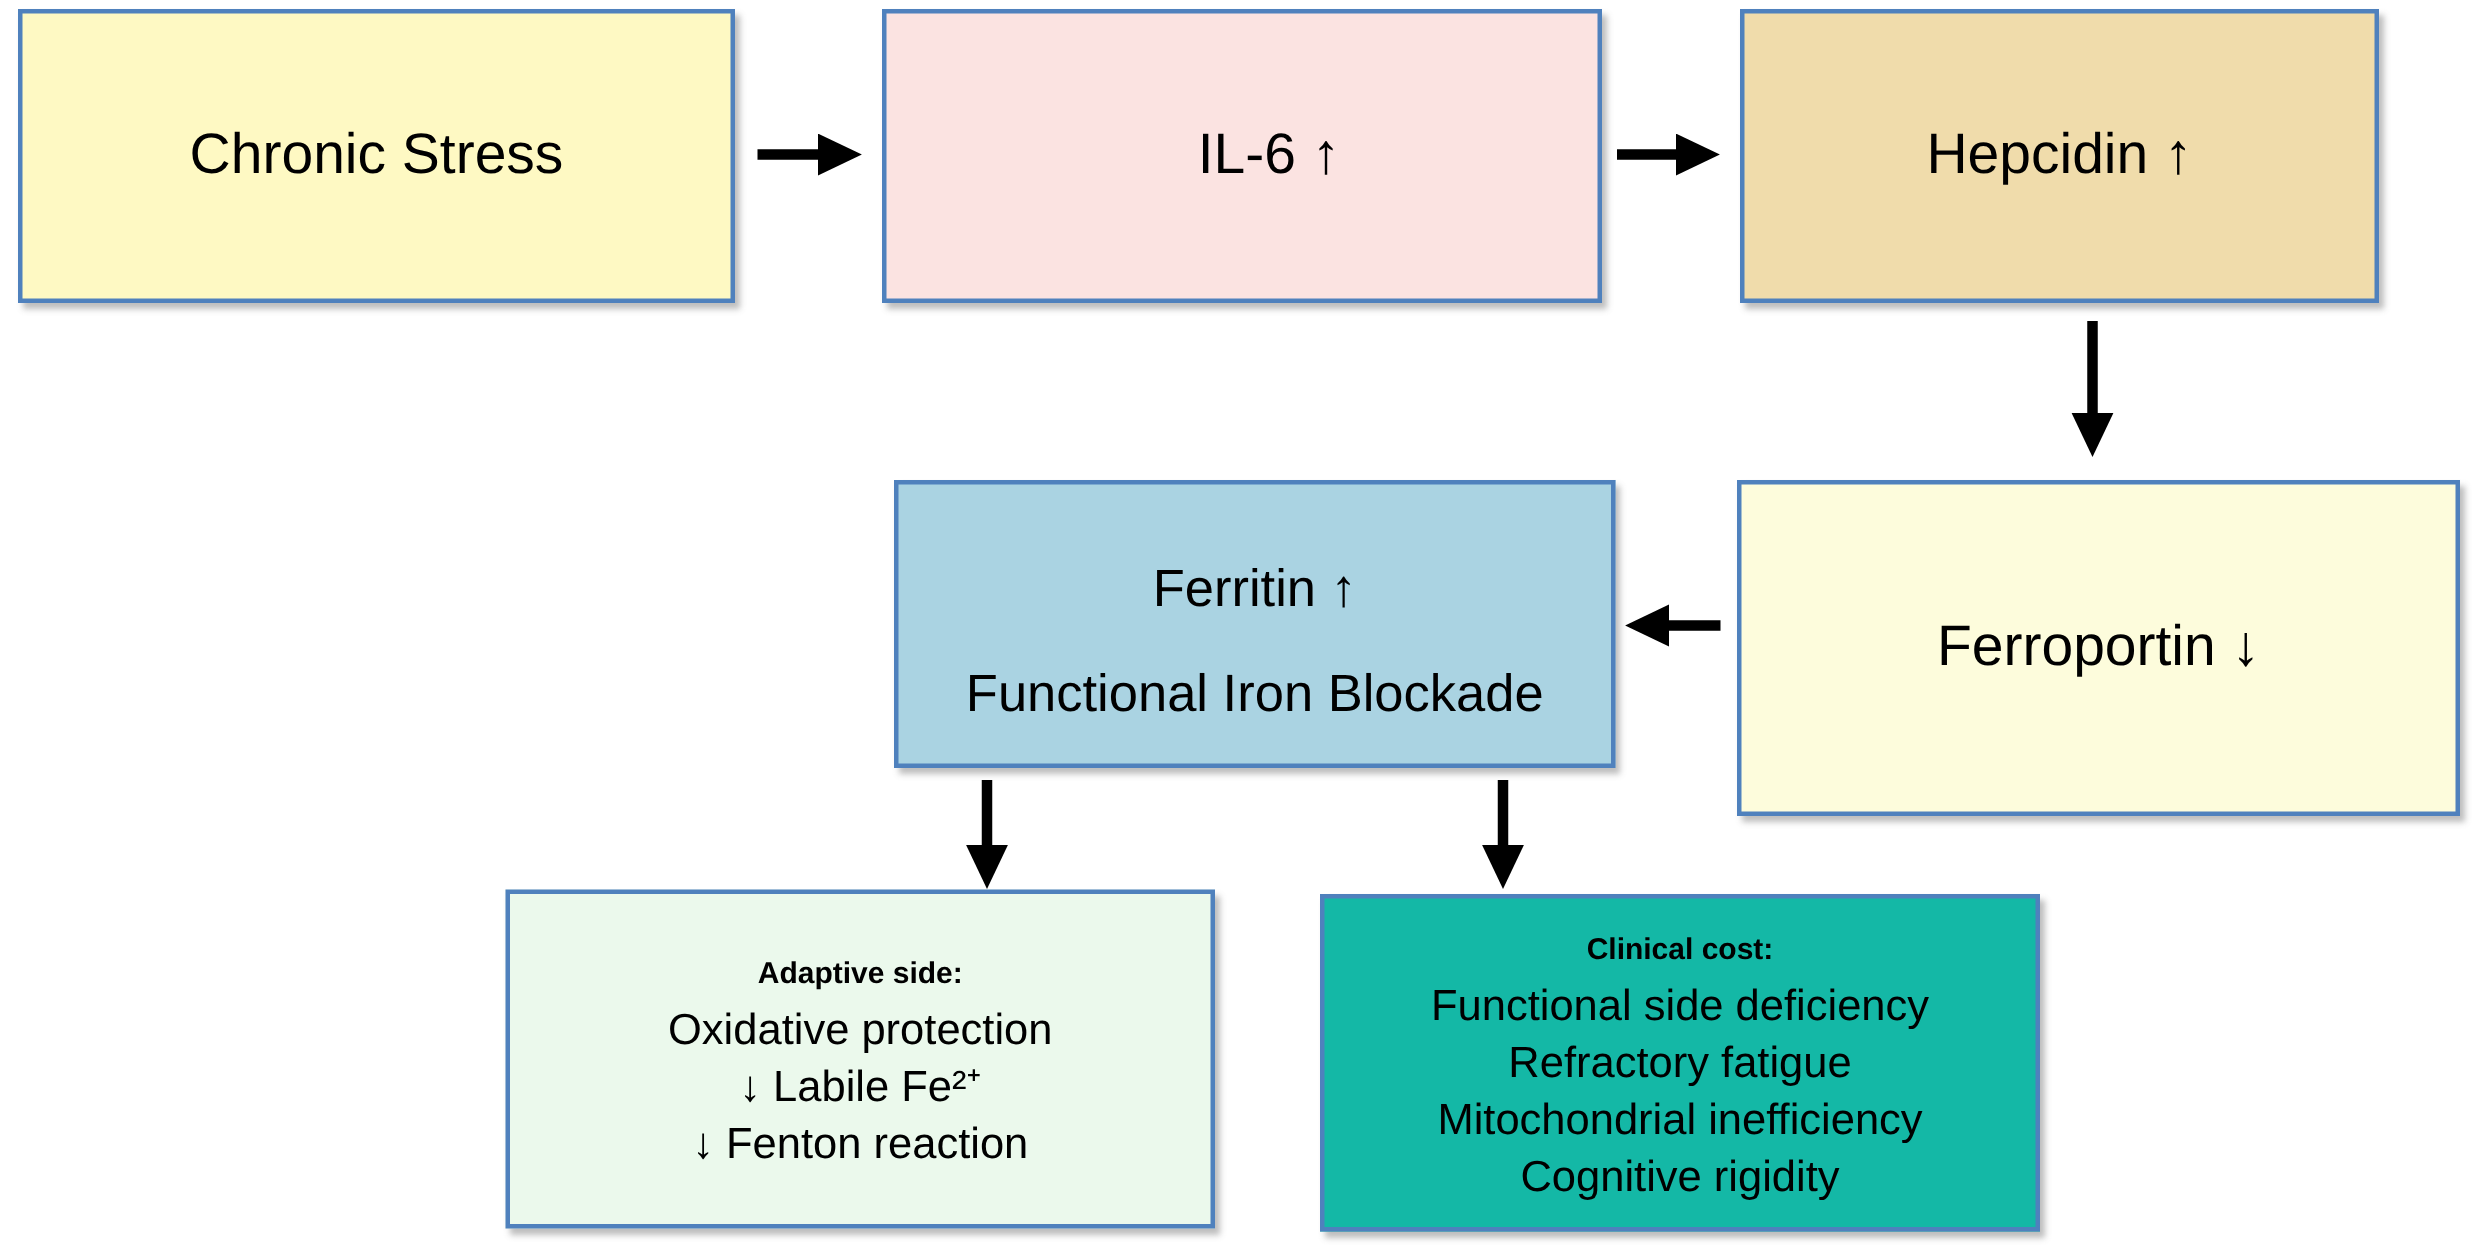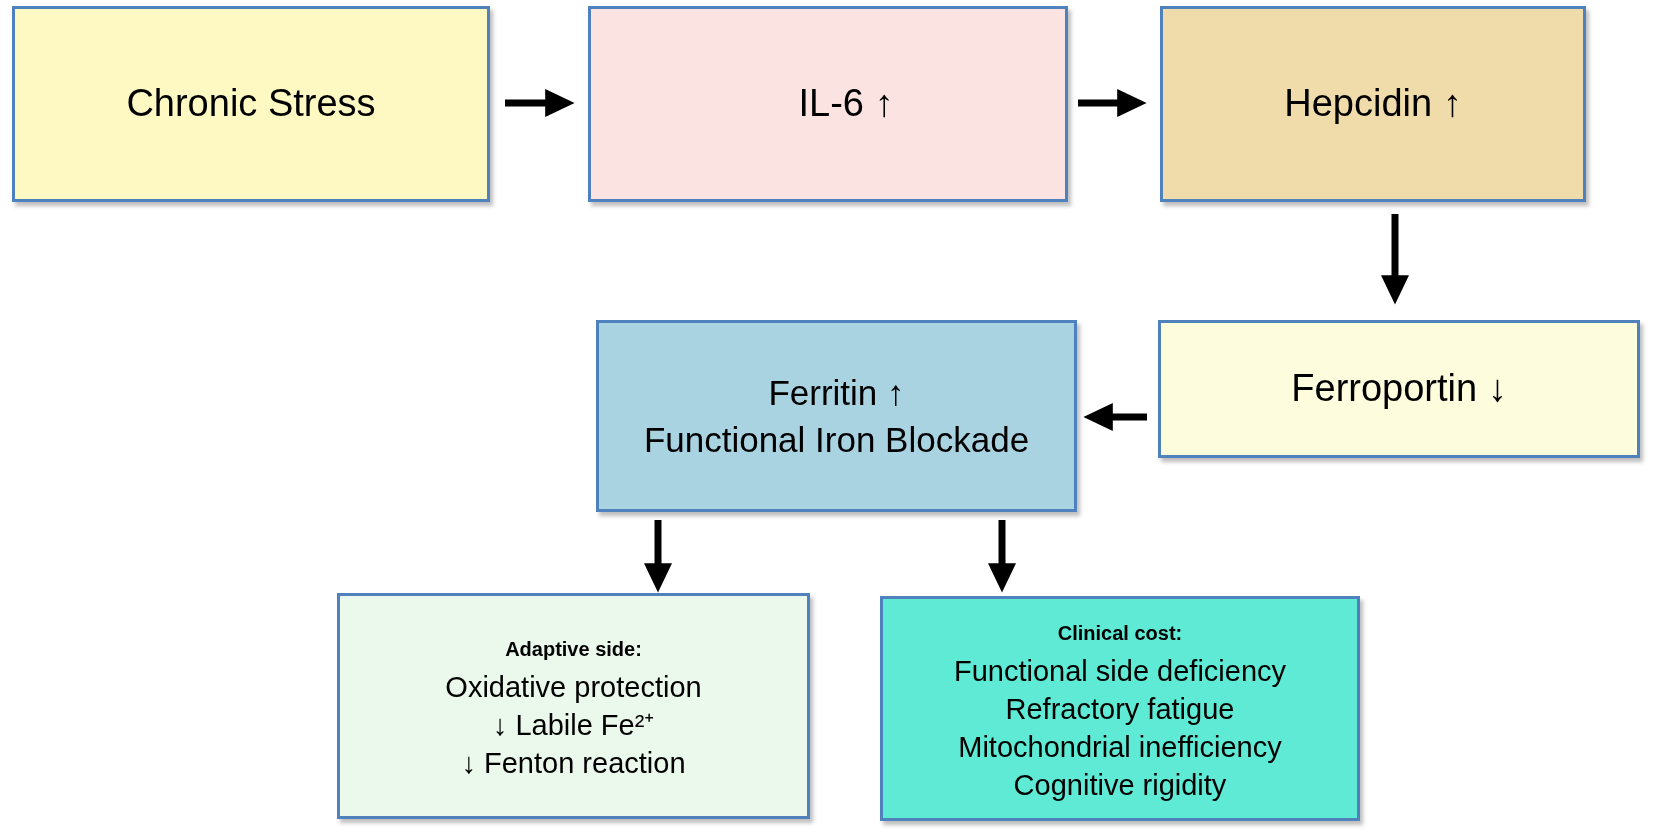--- a/index.html
+++ b/index.html
@@ -37,38 +37,39 @@
   }
   .label-lg {
     font-size: 38px;
     line-height: 1.2;
     white-space: nowrap;
   }
   .label-md {
     font-size: 35px;
     line-height: 47px;
     white-space: nowrap;
+    margin-top: 23px;
   }
   .label-sm {
     font-size: 29px;
     line-height: 38px;
     white-space: nowrap;
   }
   .label-sm-title {
     font-size: 20px;
     line-height: 38px;
     font-weight: bold;
     white-space: nowrap;
   }
   
   #node-chronic-stress { left: 12px;   top: 6px;   width: 478px; height: 196px; }
   #node-il6            { left: 588px;  top: 6px;   width: 480px; height: 196px; }
   #node-hepcidin       { left: 1160px; top: 6px;   width: 426px; height: 196px; }
   #node-ferritin       { left: 596px;  top: 320px; width: 481px; height: 192px; }
-  #node-ferroportin    { left: 1158px; top: 320px; width: 482px; height: 138px; }
+  #node-ferroportin    { left: 1158px; top: 320px; width: 482px; height: 224px; }
   #node-adaptive       { left: 337px;  top: 593px; width: 473px; height: 226px; }
   #node-clinical       { left: 880px;  top: 596px; width: 480px; height: 225px; }
 </style>
 </head>
 <body>
 
 <div class="canvas">
 
   <svg class="arrow-layer" width="1654" height="838" viewBox="0 0 1654 838" xmlns="http://www.w3.org/2000/svg">
     <defs>
@@ -105,21 +106,21 @@
     <span class="label-lg">Ferroportin ↓</span>
   </div>
 
   <div class="node" id="node-adaptive" style="background-color: rgb(235, 249, 236);">
     <span class="label-sm-title">Adaptive side:</span>
     <span class="label-sm">Oxidative protection</span>
     <span class="label-sm">↓ Labile Fe²⁺</span>
     <span class="label-sm">↓ Fenton reaction</span>
   </div>
 
-  <div class="node" id="node-clinical" style="background-color: #5eead4;">
+  <div class="node" id="node-clinical" style="background-color: #14b8a6;">
     <span class="label-sm-title">Clinical cost:</span>
     <span class="label-sm">Functional side deficiency</span>
     <span class="label-sm">Refractory fatigue</span>
     <span class="label-sm">Mitochondrial inefficiency</span>
     <span class="label-sm">Cognitive rigidity</span>
   </div>
 
 </div>
 
 </body></html>

